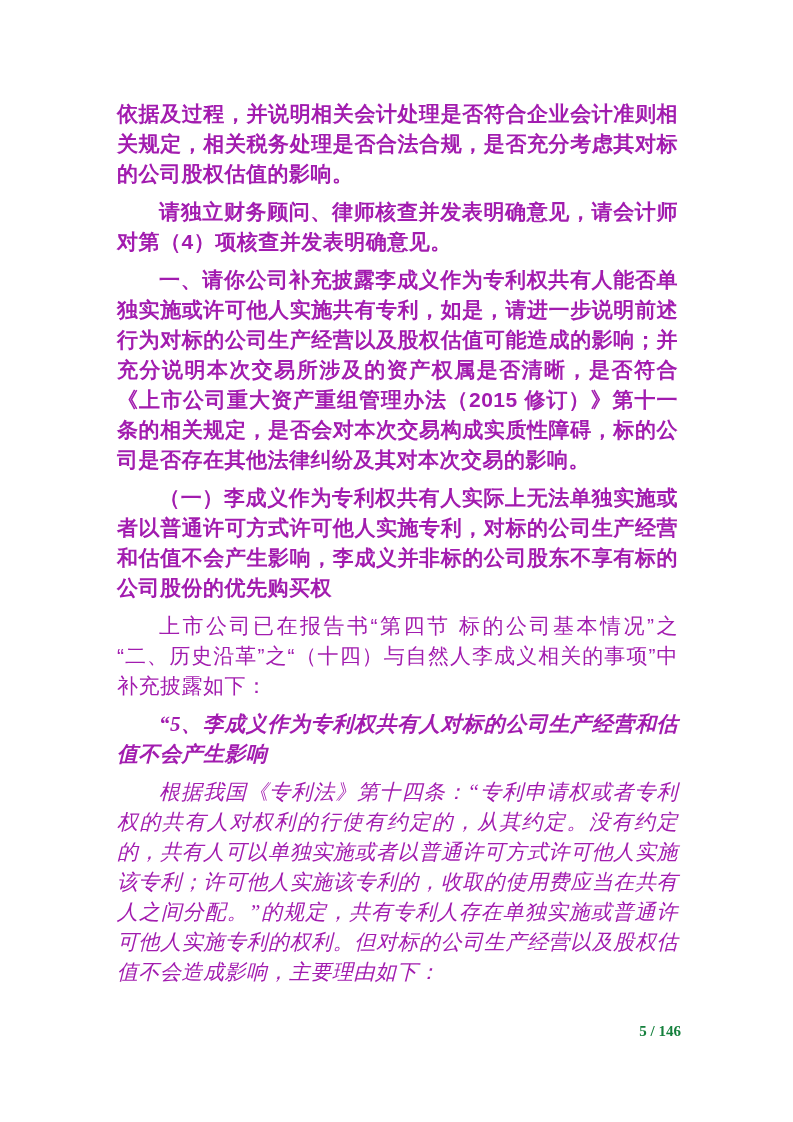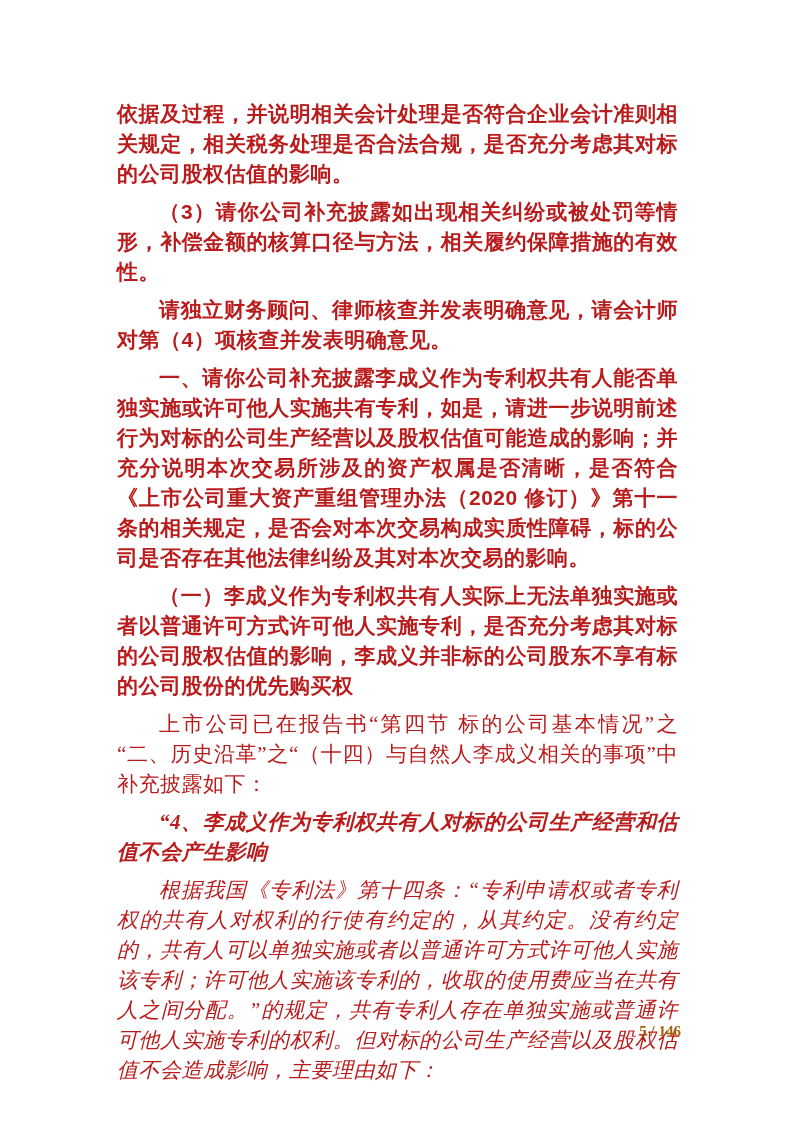--- a/index.html
+++ b/index.html
@@ -16,31 +16,31 @@
     padding: 99px 115px 0 117px;
     overflow: hidden;
     color: #000000;
   }
   .para {
     margin: 0 0 8px 0;
     font-size: 21px;
     line-height: 30px;
     text-align: justify;
     letter-spacing: 0.5px;
-    color: #b91c1c;
+    color: #a21caf;
   }
   .indent { text-indent: 2em; }
   
   .hei {
     font-family: "Liberation Sans", "DejaVu Sans", sans-serif;
     font-weight: bold;
   }
   
   .song {
-    font-family: Liberation Serif, serif;
+    font-family: Liberation Sans, sans-serif;
     font-weight: normal;
   }
   
   .kai {
     font-family: "Liberation Serif", "DejaVu Serif", serif;
     font-style: italic;
     font-weight: normal;
   }
   .kai-bold {
     font-family: "Liberation Serif", "DejaVu Serif", serif;
@@ -48,40 +48,39 @@
     font-weight: bold;
   }
   .page-footer {
     position: absolute;
     top: 1022px;
     right: 112px;
     font-family: "Liberation Serif", "DejaVu Serif", serif;
     font-weight: bold;
     font-size: 15px;
     line-height: 18px;
-    color: #a16207;
+    color: #15803d;
   }
 </style>
 </head>
 <body>
 
 <div class="page">
 
   <p class="para hei">依据及过程，并说明相关会计处理是否符合企业会计准则相关规定，相关税务处理是否合法合规，是否充分考虑其对标的公司股权估值的影响。</p>
 
-  <p class="para hei indent">（3）请你公司补充披露如出现相关纠纷或被处罚等情形，补偿金额的核算口径与方法，相关履约保障措施的有效性。</p>
 
   <p class="para hei indent">请独立财务顾问、律师核查并发表明确意见，请会计师对第（4）项核查并发表明确意见。</p>
 
 
-  <p class="para hei indent">一、请你公司补充披露李成义作为专利权共有人能否单独实施或许可他人实施共有专利，如是，请进一步说明前述行为对标的公司生产经营以及股权估值可能造成的影响；并充分说明本次交易所涉及的资产权属是否清晰，是否符合《上市公司重大资产重组管理办法（2020 修订）》第十一条的相关规定，是否会对本次交易构成实质性障碍，标的公司是否存在其他法律纠纷及其对本次交易的影响。</p>
+  <p class="para hei indent">一、请你公司补充披露李成义作为专利权共有人能否单独实施或许可他人实施共有专利，如是，请进一步说明前述行为对标的公司生产经营以及股权估值可能造成的影响；并充分说明本次交易所涉及的资产权属是否清晰，是否符合《上市公司重大资产重组管理办法（2015 修订）》第十一条的相关规定，是否会对本次交易构成实质性障碍，标的公司是否存在其他法律纠纷及其对本次交易的影响。</p>
 
-  <p class="para hei indent">（一）李成义作为专利权共有人实际上无法单独实施或者以普通许可方式许可他人实施专利，是否充分考虑其对标的公司股权估值的影响，李成义并非标的公司股东不享有标的公司股份的优先购买权</p>
+  <p class="para hei indent">（一）李成义作为专利权共有人实际上无法单独实施或者以普通许可方式许可他人实施专利，对标的公司生产经营和估值不会产生影响，李成义并非标的公司股东不享有标的公司股份的优先购买权</p>
 
   <p class="para song indent">上市公司已在报告书“第四节 标的公司基本情况”之“二、历史沿革”之“（十四）与自然人李成义相关的事项”中补充披露如下：</p>
 
-  <p class="para kai-bold indent">“4、李成义作为专利权共有人对标的公司生产经营和估值不会产生影响</p>
+  <p class="para kai-bold indent">“5、李成义作为专利权共有人对标的公司生产经营和估值不会产生影响</p>
 
   <p class="para kai indent">根据我国《专利法》第十四条：“专利申请权或者专利权的共有人对权利的行使有约定的，从其约定。没有约定的，共有人可以单独实施或者以普通许可方式许可他人实施该专利；许可他人实施该专利的，收取的使用费应当在共有人之间分配。”的规定，共有专利人存在单独实施或普通许可他人实施专利的权利。但对标的公司生产经营以及股权估值不会造成影响，主要理由如下：</p>
 
   <div class="page-footer">5 / 146</div>
 
 </div>
 
 </body></html>

